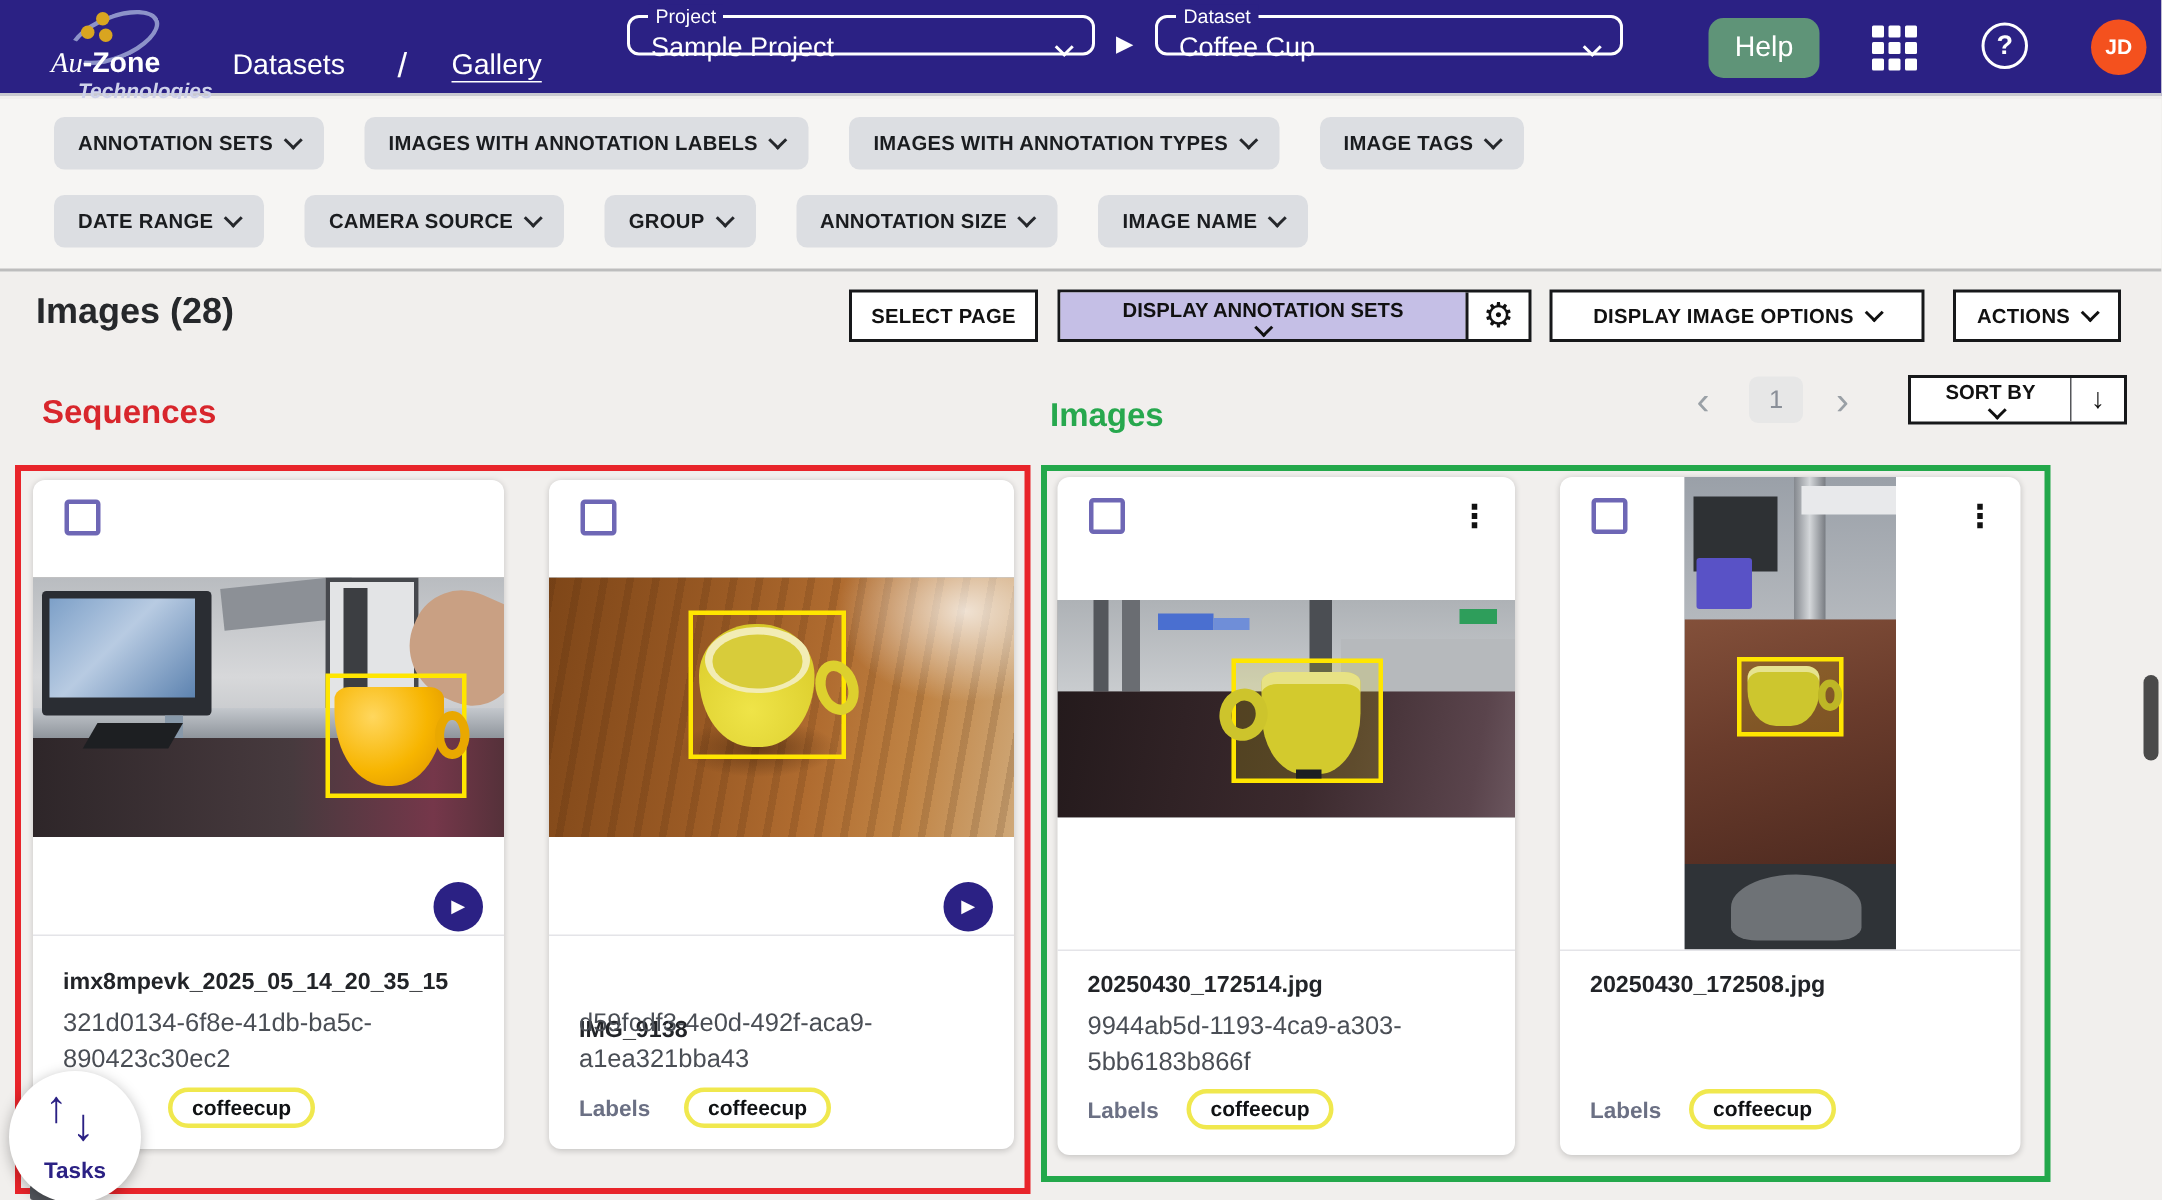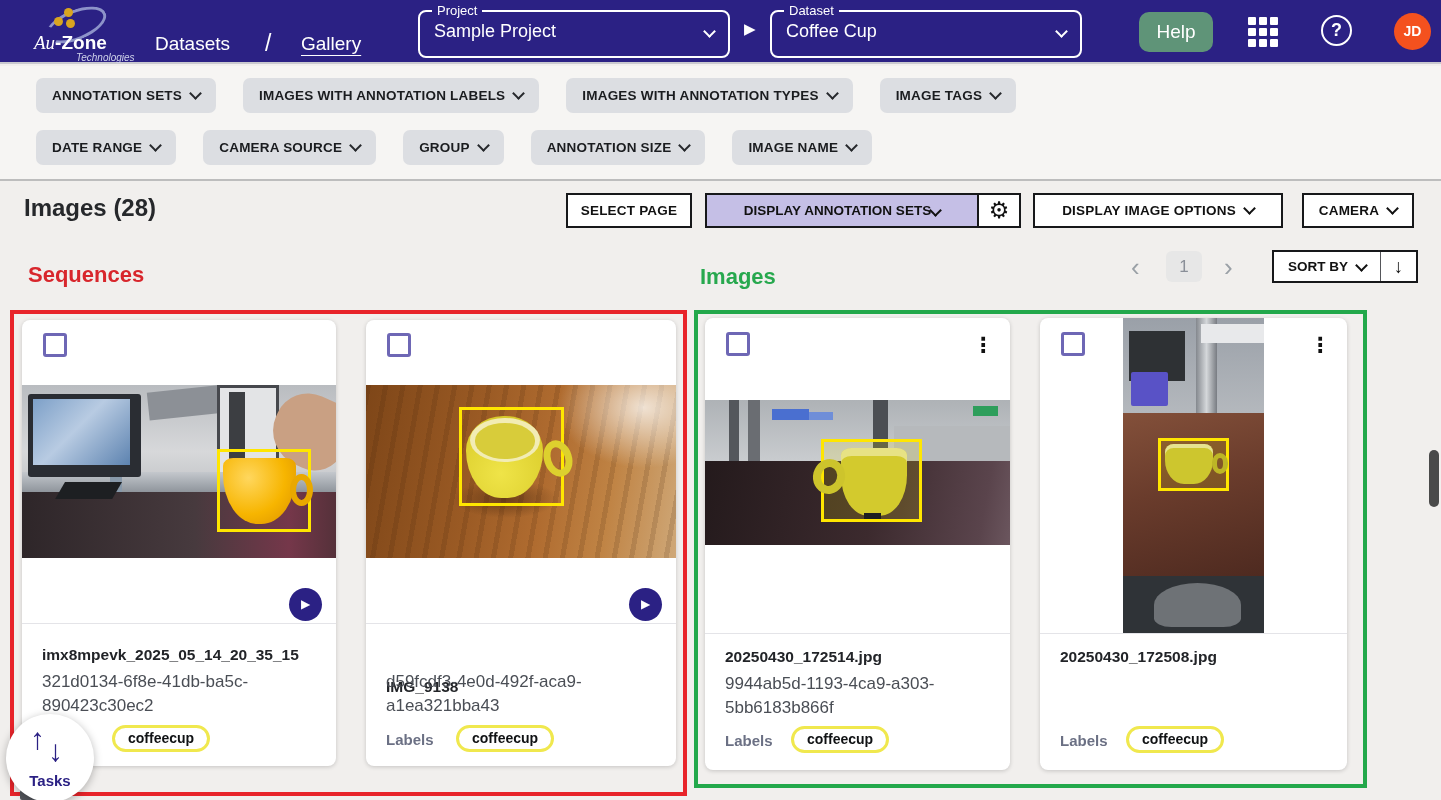--- a/index.html
+++ b/index.html
@@ -8,23 +8,23 @@
   .abs { position:absolute; }
 
   
   .navbar { position:absolute; left:0; top:0; width:1441px; height:64px; background:#2b2184; border-bottom:2px solid #c9c9cf; }
   .logo { position:absolute; left:16px; top:2px; width:120px; height:60px; color:#fff; }
   .logo-swoosh { position:absolute; left:28px; top:8px; width:64px; height:30px; border:3px solid #8d93c9; border-radius:50%; transform:rotate(-22deg); border-left-color:transparent; }
   .logo-dot { position:absolute; width:9px; height:9px; border-radius:50%; background:#d9a520; }
   .logo-word { position:absolute; left:18px; top:30px; font-size:19px; color:#fff; white-space:nowrap; }
   .logo-au { font-family:"Liberation Serif",serif; font-style:italic; font-weight:400; }
   .logo-zone { font-weight:bold; }
-  .logo-sub { position:absolute; left:60px; top:50px; font-size:10px; font-style:italic; color:#cfd2ea; }
+  .logo-sub { position:absolute; left:36px; top:50px; font-size:14px; font-style:italic; color:#cfd2ea;font-weight:bold; }
   .crumb { color:#fff; font-size:19px; font-weight:500;margin-top:14px; }
-  .nav-select { position:absolute; top:10px; width:312px; height:48px; border:2px solid #fff; border-radius:8px; color:#fff; }
+  .nav-select { position:absolute; top:10px; width:312px; height:27px; border:2px solid #fff; border-radius:8px; color:#fff; }
   .nav-select .lg { position:absolute; left:12px; top:-9px; background:#2b2184; padding:0 5px; font-size:13px; }
   .nav-select .val { position:absolute; left:14px; top:9px; font-size:18px; }
   .chev { display:inline-block; width:9px; height:9px; border-right:2.5px solid currentColor; border-bottom:2.5px solid currentColor; transform:rotate(45deg); }
   .nav-select .chev { position:absolute; right:14px; top:15px; color:#fff; }
   .help-btn { position:absolute; left:1139px; top:12px; width:74px; height:40px; background:#5f9478; color:#fff; font-size:19px; border:none; border-radius:10px; text-align:center; line-height:40px; cursor:pointer; }
   .grid-icon { position:absolute; left:1248px; top:17px; width:32px; height:32px; display:grid; grid-template-columns:repeat(3,8px); grid-template-rows:repeat(3,8px); gap:3px; }
   .grid-icon span { background:#fff; border-radius:1px; }
   .q-icon { position:absolute; left:1321px; top:15px; width:31px; height:31px; border:2.5px solid #fff; border-radius:50%; color:#fff; font-size:18px; font-weight:bold; text-align:center; line-height:27px; }
   .avatar { position:absolute; left:1394px; top:13px; width:37px; height:37px; border-radius:50%; background:#f4511e; color:#fff; font-size:14px; font-weight:bold; text-align:center; line-height:37px; }
 
@@ -32,21 +32,21 @@
   .filters { position:absolute; left:0; top:66px; width:1441px; height:115px; background:#f6f5f3; border-bottom:2px solid #bdbdbd; }
   .chip-row { position:absolute; left:36px; display:flex; gap:27px; }
   .chip { height:35px; background:#dcdee2; border-radius:7px; padding:0 16px; font-size:13.5px; font-weight:bold; color:#1a1c1f; letter-spacing:.2px; line-height:35px; white-space:nowrap; cursor:pointer; }
   .chip .chev { margin-left:9px; margin-bottom:2px; border-width:2.5px; color:#26282c; }
 
   
   .page-title { position:absolute; left:24px; top:194px; font-size:24px; font-weight:bold; color:#26282b; }
   .tbtn { position:absolute; top:193px; height:35px; background:#fff; border:2px solid #17181a; font-size:13.5px; font-weight:bold; color:#111; text-align:center; letter-spacing:.2px; cursor:pointer; white-space:nowrap; }
   .tbtn .chev, .sort-seg .chev { margin-left:9px; margin-bottom:2px; }
   .btn-group { position:absolute; top:193px; height:35px; border:2px solid #17181a; display:flex; background:#fff; }
-  .seg { height:100%; display:flex; align-items:center; justify-content:center; font-size:13.5px; font-weight:bold; color:#111; cursor:pointer; }
+  .seg { height:100%; display:flex; align-items:center; justify-content:center; font-size:13.5px; font-weight:bold; color:#111; cursor:pointer;flex-direction:column; }
 
   
   .sec-label { position:absolute; font-size:22px; font-weight:bold; }
   .pag-arrow { position:absolute; top:252px; font-size:26px; color:#9aa0a6; cursor:pointer; line-height:30px; }
   .pag-page { position:absolute; left:1166px; top:251px; width:36px; height:31px; background:#e7e7e7; border-radius:6px; color:#8a8f98; font-size:17px; text-align:center; line-height:31px; cursor:pointer; }
 
   
   .group-red { position:absolute; left:10px; top:310px; width:677px; height:486px; border:4px solid #e8242a; }
   .group-green { position:absolute; left:694px; top:310px; width:673px; height:478px; border:4px solid #23a84b; }
 
@@ -137,21 +137,21 @@
 
 <div class="btn-group" style="left:705px; width:316px;">
   <div class="seg" style="width:270px; background:#c5bfe6;">
       <span>DISPLAY ANNOTATION SETS</span>
       <span class="chev"></span>
     </div>
   <div class="seg" style="width:42px; border-left:2px solid #17181a; font-size:23px;">⚙</div>
 </div>
 
 <div class="tbtn" style="left:1033px; width:250px; line-height:31px;"><span>DISPLAY IMAGE OPTIONS</span><span class="chev"></span></div>
-<div class="tbtn" style="left:1302px; width:112px; line-height:31px;"><span>CAMERA</span><span class="chev"></span></div>
+<div class="tbtn" style="left:1302px; width:112px; line-height:31px;"><span>ACTIONS</span><span class="chev"></span></div>
 
 <div class="sec-label" style="left:28px; top:262px; color:#d8262c;">Sequences</div>
 <div class="sec-label" style="left:700px; top:264px; color:#27a84e;">Images</div>
 
 <span class="pag-arrow" style="left:1131px;">‹</span>
 <div class="pag-page">1</div>
 <span class="pag-arrow" style="left:1224px;">›</span>
 
 <div class="btn-group" style="left:1272px; top:250px; width:146px; height:33px;">
   <div class="seg sort-seg" style="width:106px;">

